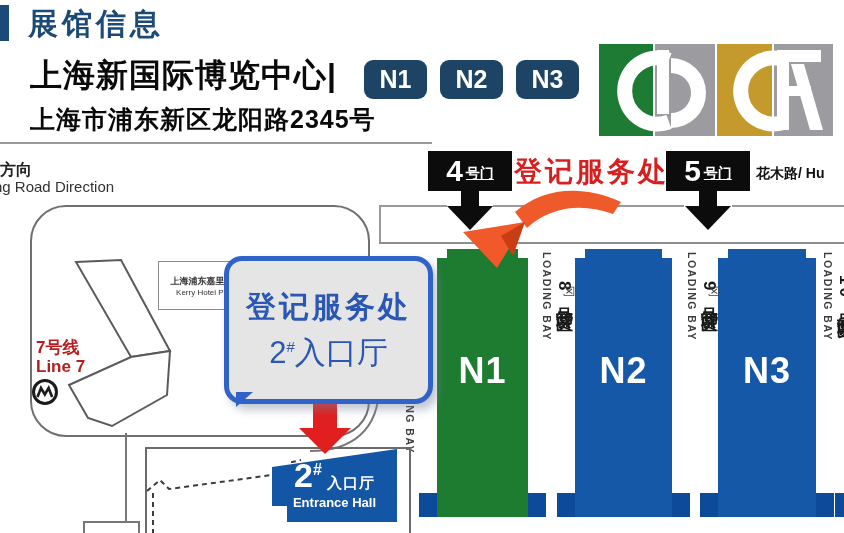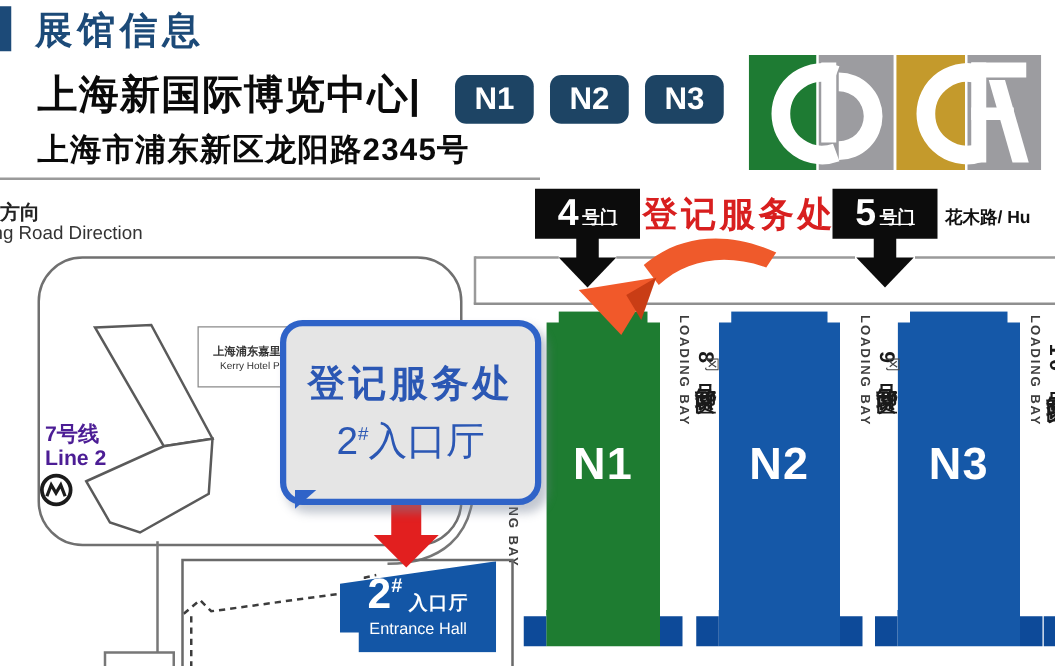--- a/index.html
+++ b/index.html
@@ -52,21 +52,21 @@
   .dock{display:inline-block;transform:rotate(90deg);font-size:12px;color:#444;margin-bottom:4px;}
   .bay-cn{font-size:17px;font-weight:bold;letter-spacing:3px;}
   .bay-en{font-size:10.5px;font-weight:bold;color:#3d3d3d;letter-spacing:1.5px;margin-top:7px;}
   .bay-left .bay-en{margin-top:120px;}
 
   
   .kerry{left:158px;top:261px;width:104px;height:47px;border:1.5px solid #8a8a8a;background:#fff;z-index:2;
          display:flex;flex-direction:column;align-items:center;justify-content:center;color:#333;}
   .kerry .cn{font-size:9px;font-weight:bold;white-space:nowrap;}
   .kerry .en{font-size:8px;white-space:nowrap;}
-  .line7{left:36px;top:339px;font-size:17px;font-weight:bold;color:#4c1d95;line-height:1.1;z-index:2;}
+  .line7{left:36px;top:339px;font-size:17px;font-weight:bold;color:#b91c1c;line-height:1.1;z-index:2;}
 
   
   .bubble{left:224px;top:256px;width:199px;height:138px;background:#e5e5e5;border:5px solid #2f63c8;
           border-radius:18px;z-index:5;display:flex;flex-direction:column;align-items:center;
           justify-content:center;box-shadow:5px 6px 8px rgba(120,130,150,.45);}
   .bubble-l1{font-size:30px;font-weight:bold;color:#2b57b4;letter-spacing:3px;}
   .bubble-l2{font-size:31px;font-weight:normal;color:#2b57b4;margin-top:4px;}
   .bubble-l2 sup{font-size:15px;}
   .bubble-tail{left:236px;top:392px;width:0;height:0;border-top:15px solid #2f63c8;
                border-right:17px solid transparent;z-index:5;}
@@ -78,21 +78,21 @@
 
   
   .ehall-box{left:145px;top:447px;width:262px;height:90px;border:2px solid #6a6a6a;z-index:2;}
   .esign{left:272px;top:448px;width:125px;height:74px;background:#1356a6;z-index:3;color:#fff;
          clip-path:polygon(0 19px,100% 1px,100% 100%,15px 100%,15px 58px,0 58px);
          display:flex;flex-direction:column;align-items:center;padding-top:10px;box-sizing:border-box;}
   .esign .row{display:flex;align-items:flex-end;line-height:1;}
   .esign .big{font-size:34px;font-weight:bold;}
   .esign sup{font-size:16px;vertical-align:super;}
   .esign .cn{font-size:15px;font-weight:bold;margin-left:5px;margin-bottom:2px;letter-spacing:1px;}
-  .esign .en{font-size:13px;font-weight:normal;margin-top:3px;}
+  .esign .en{font-size:13px;font-weight:bold;margin-top:3px;}
 
   .orange-arrow{left:455px;top:182px;width:170px;height:95px;z-index:6;}
 </style>
 </head>
 <body>
 
 <div class="stage">
 
   <div class="abs accent-bar"></div>
   <div class="abs sec-title">展馆信息</div>
@@ -165,21 +165,21 @@
     <polygon points="8,50 70,40 42,86" fill="#f1592a"></polygon>
     <polygon points="46,54 70,40 58,74" fill="#c93d15"></polygon>
   </svg>
 
   <div class="abs kerry">
     <span class="cn">上海浦东嘉里大酒店</span>
     <span class="en">Kerry Hotel Pudong</span>
   </div>
   <div class="abs line7">
     <div>7号线</div>
-    <div>Line 2</div>
+    <div>Line 7</div>
   </div>
 
   <div class="abs hall h-green" style="left:437px;width:91px;">
     <span class="hall-label">N1</span>
   </div>
   <div class="abs foot-c h-green" style="left:437px;width:91px;"></div>
   <div class="abs foot-t" style="left:419px;"></div>
   <div class="abs foot-t" style="left:528px;"></div>
 
   <div class="abs hall h-blue" style="left:575px;width:97px;">

